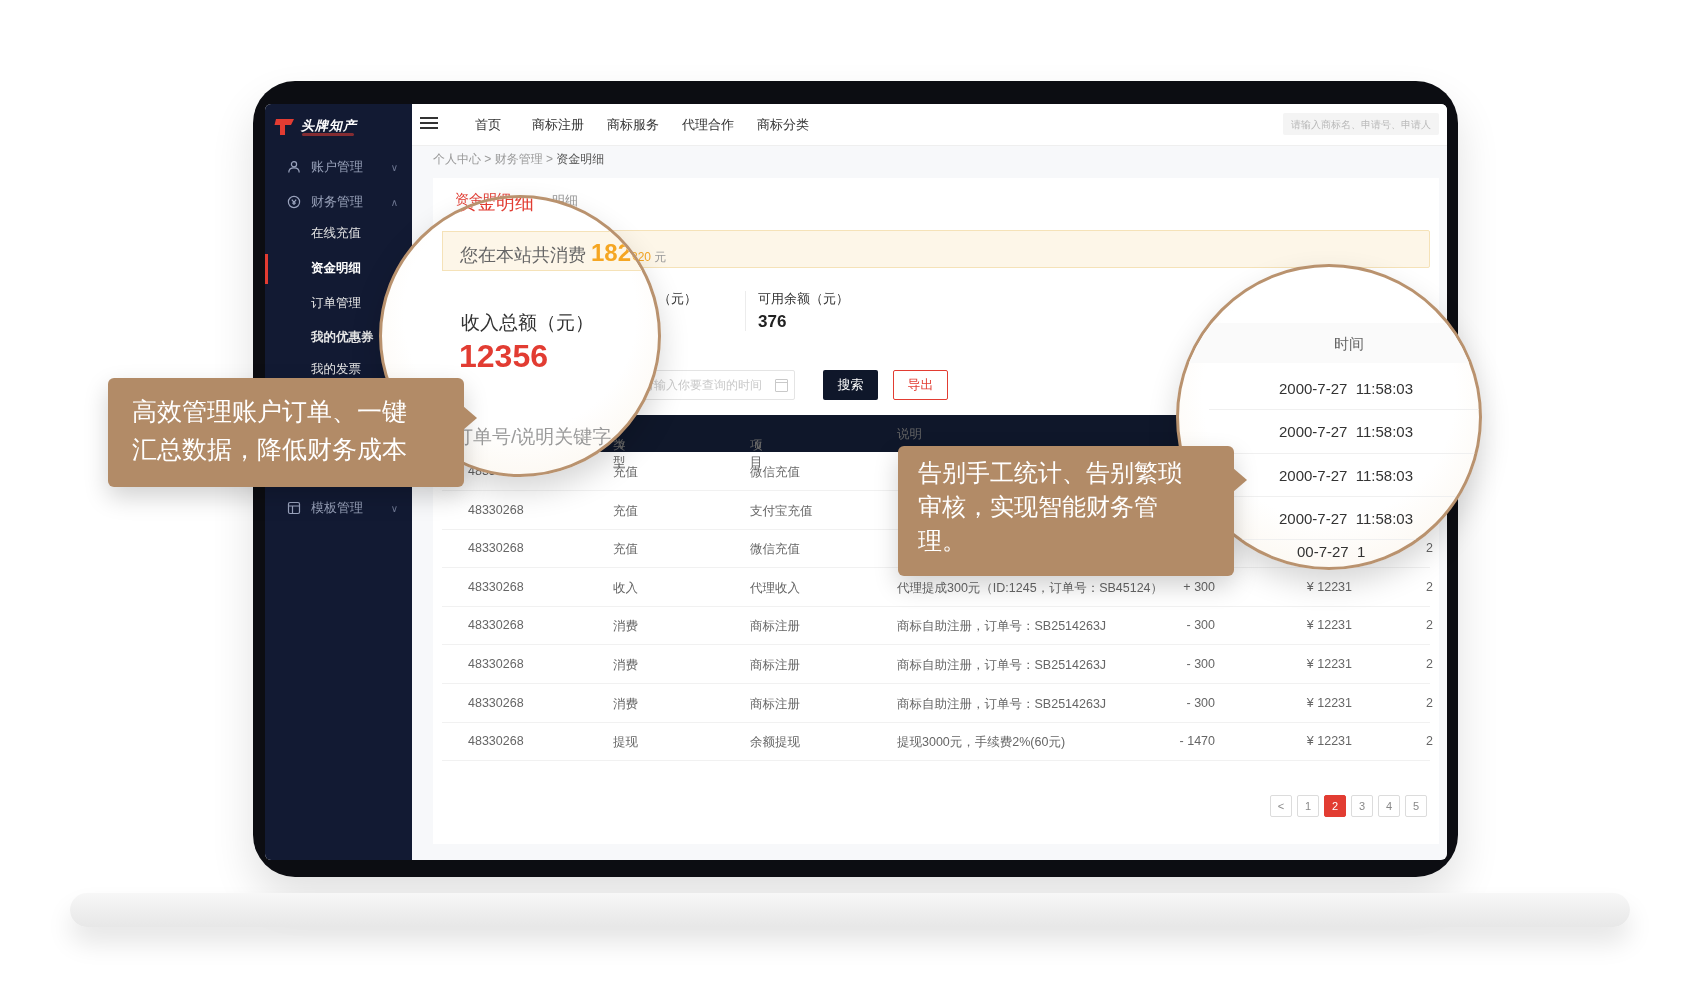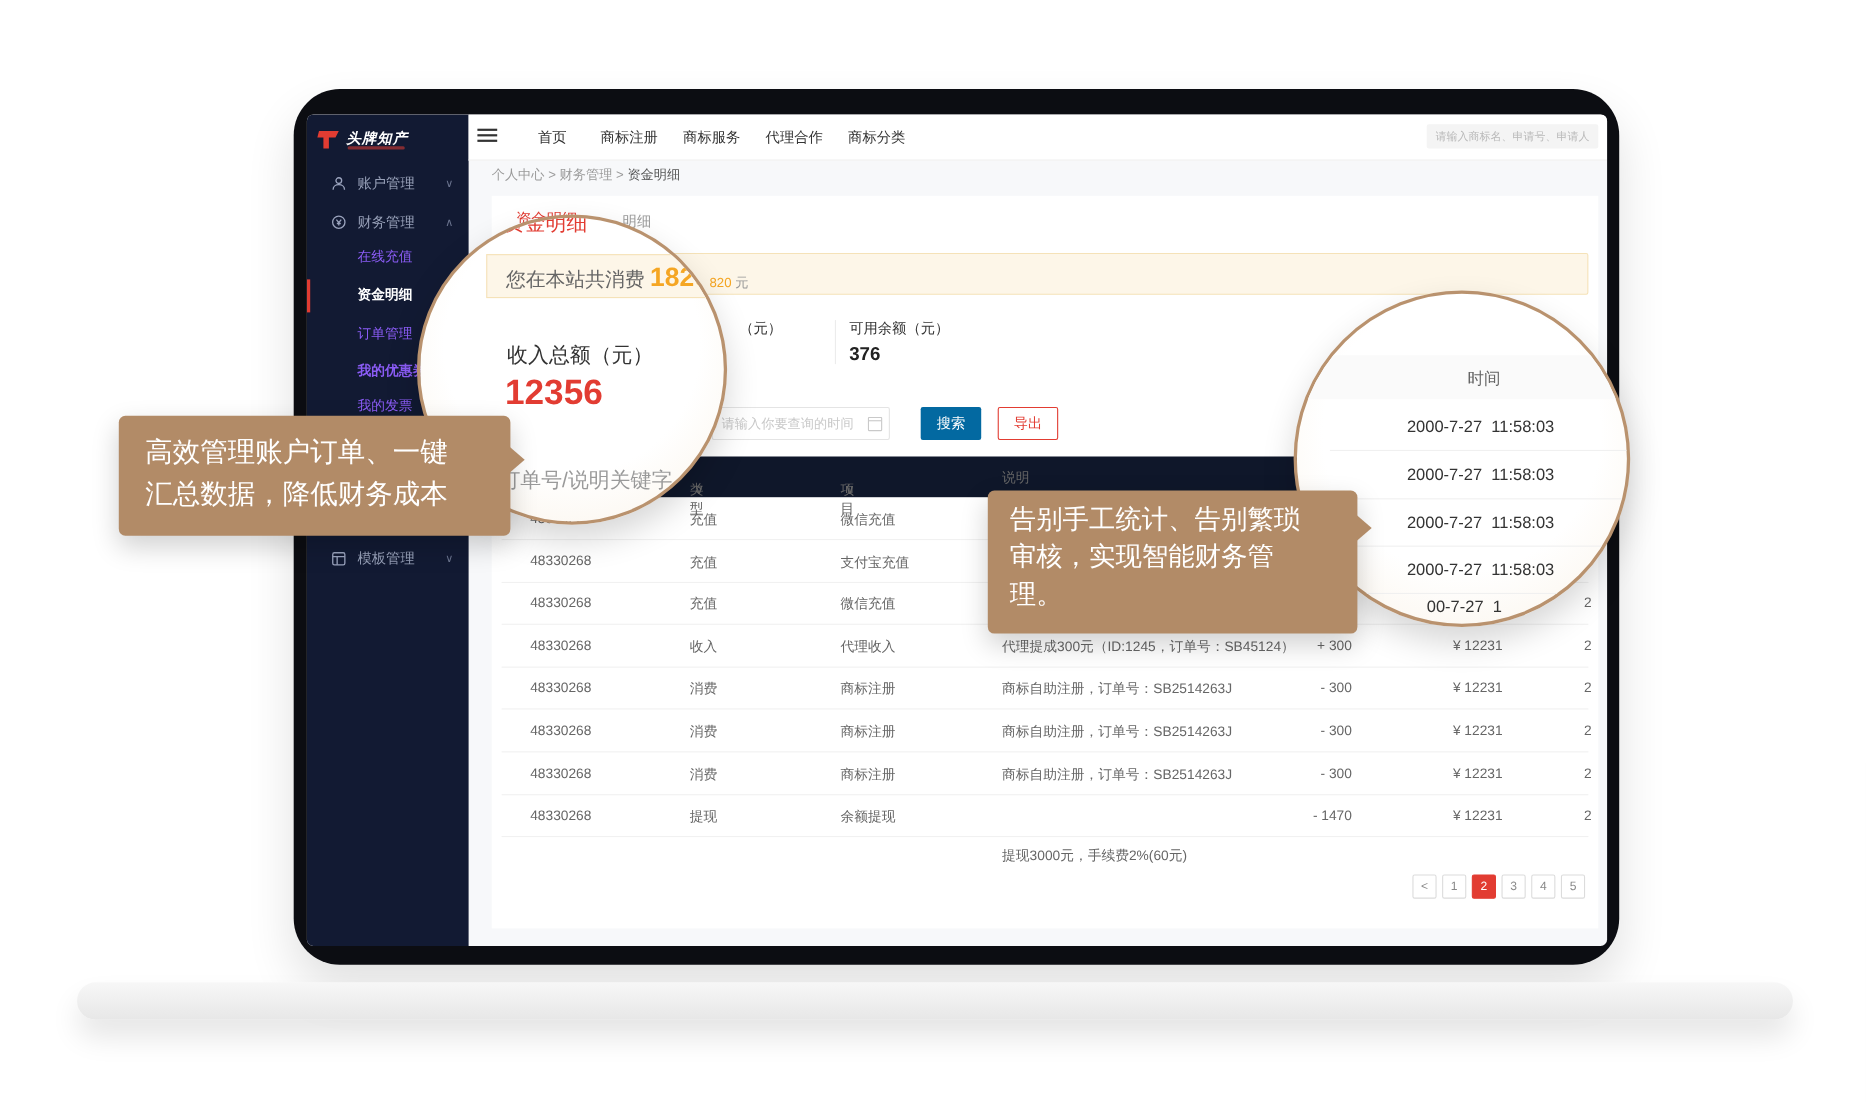--- a/index.html
+++ b/index.html
@@ -1,31 +1,31 @@
 <!DOCTYPE html>
 <html><head>
 <meta charset="utf-8">
 <style>
   html,body{margin:0;padding:0;background:#fff;}
   body{font-family:"Liberation Sans","DejaVu Sans",sans-serif;}
   .stage{position:relative;width:1696px;height:1002px;background:#fff;overflow:hidden;}
   .abs{position:absolute;}
   
-  .frame{position:absolute;left:267px;top:81px;width:1205px;height:796px;background:#0c0d12;border-radius:42px;box-shadow:0 22px 44px rgba(0,0,0,.12);}
+  .frame{position:absolute;left:253px;top:81px;width:1205px;height:796px;background:#0c0d12;border-radius:42px;box-shadow:0 22px 44px rgba(0,0,0,.12);}
   .screen{position:absolute;left:12px;top:23px;width:1182px;height:756px;background:#f7f8fa;border-radius:6px;overflow:hidden;}
   .laptop-base{position:absolute;left:70px;top:893px;width:1560px;height:34px;border-radius:17px;background:linear-gradient(#f7f7f7,#e7e7e7);box-shadow:0 16px 26px rgba(0,0,0,.10);}
   
   .sidebar{position:absolute;left:0;top:0;width:147px;height:756px;background:#121a33;}
   .logo-mark{position:absolute;left:8px;top:11px;width:24px;height:24px;}
   .logo-text{position:absolute;left:36px;top:13px;color:#fff;font-size:13px;font-weight:bold;font-style:italic;letter-spacing:1px;}
   .logo-sub{position:absolute;left:37px;top:29px;width:52px;height:3px;background:rgba(226,60,50,.55);border-radius:2px;}
   .side-item{position:absolute;left:0;width:147px;height:36px;display:flex;align-items:center;color:#97a0b8;font-size:13px;cursor:pointer;}
   .side-item .ic{margin-left:22px;margin-right:10px;display:inline-flex;}
   .side-item .chev{position:absolute;right:14px;font-size:10px;color:#6c7590;}
-  .side-sub{position:absolute;left:46px;height:24px;line-height:24px;font-size:12.5px;color:#8b5cf6;cursor:pointer;}
+  .side-sub{position:absolute;left:46px;height:24px;line-height:24px;font-size:12.5px;color:#e5e5e5;cursor:pointer;}
   .side-sub.active{color:#ffffff;font-weight:bold;}
   .active-bar{position:absolute;left:0;top:150px;width:3px;height:30px;background:#e23c32;}
   
   .topbar{position:absolute;left:147px;top:0;width:1035px;height:41px;background:#fff;border-bottom:1px solid #efefef;}
   .burger{position:absolute;left:8px;top:13px;width:18px;height:14px;cursor:pointer;}
   .burger i{display:block;height:2px;background:#333;margin-bottom:3px;}
   .nav-item{position:absolute;top:0;height:41px;line-height:41px;font-size:13px;color:#333;cursor:pointer;}
   .top-search{position:absolute;left:871px;top:9px;width:156px;height:22px;background:#f4f4f4;border:0;border-radius:2px;font-size:10px;color:#666;padding:0 8px;box-sizing:border-box;}
   .top-search::placeholder{color:#b9b9b9;}
   .crumb{position:absolute;left:168px;top:47px;font-size:12px;color:#999;}
@@ -38,21 +38,21 @@
   .notice{position:absolute;left:9px;top:52px;width:988px;height:38px;background:#fdf6e8;border:1px solid #f5e2b8;box-sizing:border-box;border-radius:2px;}
   .notice-tail{position:absolute;left:198px;top:71px;font-size:12px;color:#999;}
   .notice-tail b{color:#f5a623;font-weight:normal;}
   .stat-label{font-size:13px;color:#333;}
   .stat-value{font-size:17px;color:#222;font-weight:bold;}
   .stat-div{position:absolute;left:312px;top:113px;width:1px;height:40px;background:#ececec;}
   .date-input{position:absolute;left:200px;top:192px;width:162px;height:30px;border:1px solid #e4e4e4;border-radius:2px;font-size:12px;color:#999;padding:0 26px 0 8px;box-sizing:border-box;background:#fff;}
   .date-input::placeholder{color:#c9c9c9;}
   .cal-icon{position:absolute;left:342px;top:201px;width:11px;height:11px;border:1px solid #c9c9c9;border-radius:1px;}
   .cal-icon:before{content:"";position:absolute;left:0;top:2px;width:11px;height:1px;background:#c9c9c9;}
-  .btn-search{position:absolute;left:390px;top:192px;width:55px;height:30px;background:#0369a1;color:#fff;font-size:13px;border:0;border-radius:2px;cursor:pointer;}
+  .btn-search{position:absolute;left:390px;top:192px;width:55px;height:30px;background:#0f172a;color:#fff;font-size:13px;border:0;border-radius:2px;cursor:pointer;}
   .btn-export{position:absolute;left:460px;top:192px;width:55px;height:30px;background:#fff;color:#e23c32;font-size:13px;border:1px solid #e23c32;border-radius:2px;box-sizing:border-box;cursor:pointer;}
   .thead{position:absolute;left:9px;top:237px;width:988px;height:37px;background:#0f172a;}
   .thead span{position:absolute;top:11px;font-size:12.5px;color:#666;}
   .caret{font-size:9px;color:#bbb;margin-left:4px;}
   .t-row{position:absolute;left:9px;width:988px;height:38px;border-bottom:1px solid #f1f1f1;}
   .t-row span{position:absolute;top:12px;font-size:12.5px;color:#666;white-space:pre;}
   .c-amount{left:640px;width:133px;text-align:right;}
   .c-balance{left:790px;width:120px;text-align:right;}
   .c-time{left:984px;}
   .page-box{position:absolute;top:617px;width:22px;height:22px;line-height:20px;text-align:center;border:1px solid #dcdcdc;border-radius:2px;font-size:11px;color:#888;box-sizing:border-box;background:#fff;cursor:pointer;}
@@ -243,21 +243,21 @@
             <span style="left:308px;">商标注册</span>
             <span style="left:455px;">商标自助注册，订单号：SB2514263J</span>
             <span class="c-amount">- 300</span>
             <span class="c-balance">¥ 12231</span>
             <span class="c-time">2</span>
         </div>
         <div class="t-row" style="top:544px;">
           <span style="left:26px;">48330268</span>
             <span style="left:171px;">提现</span>
             <span style="left:308px;">余额提现</span>
-            <span style="left:455px;margin-top:36px;">提现3000元，手续费2%(60元)</span>
+            <span style="left:455px;">提现3000元，手续费2%(60元)</span>
             <span class="c-amount">- 1470</span>
             <span class="c-balance">¥ 12231</span>
             <span class="c-time">2</span>
         </div>
 
         <span class="page-box" style="left:837px;">&lt;</span>
         <span class="page-box" style="left:864px;">1</span>
         <span class="page-box active" style="left:891px;">2</span>
         <span class="page-box" style="left:918px;">3</span>
         <span class="page-box" style="left:945px;">4</span>

